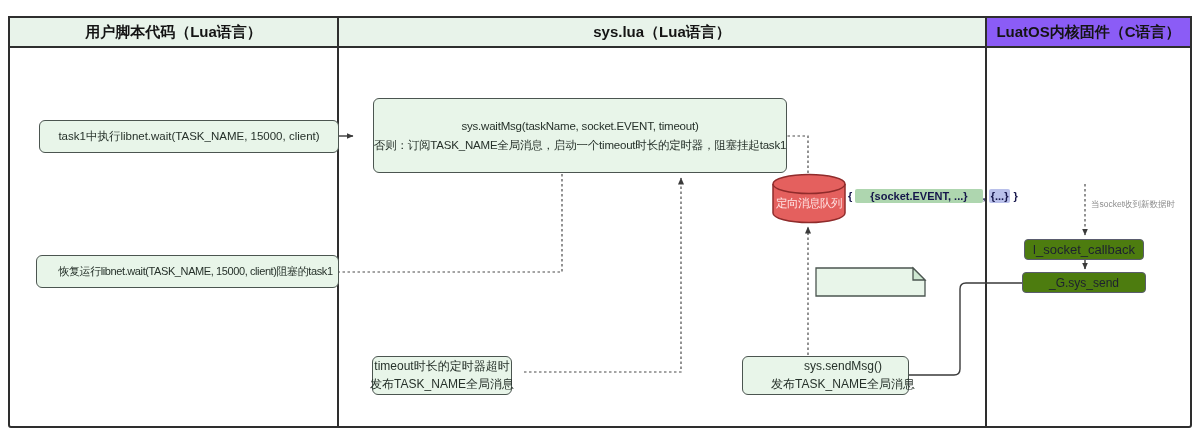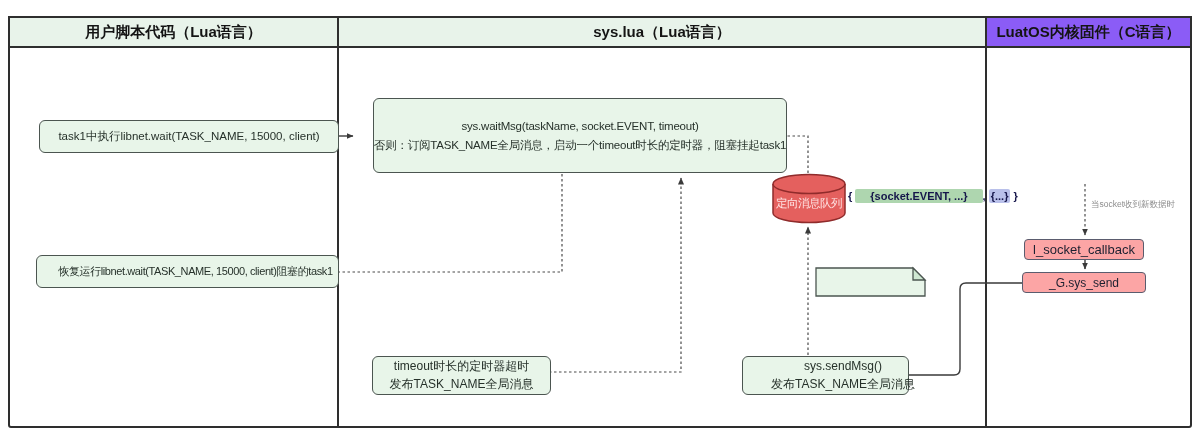--- a/index.html
+++ b/index.html
@@ -13,21 +13,21 @@
     border:2px solid #2e2e2e;border-radius:3px;box-sizing:border-box;}
   .lane-sep{position:absolute;top:16px;height:412px;width:0;border-left:2px solid #2e2e2e;}
   .lane-header{position:absolute;top:16px;height:32px;box-sizing:border-box;
     border:2px solid #2e2e2e;display:flex;align-items:center;justify-content:center;
     font-weight:bold;font-size:15px;color:#141414;}
   .hdr-green{background:#e8f3ea;}
   .hdr-purple{background:#8b5cf6;}
   .node{position:absolute;box-sizing:border-box;display:flex;flex-direction:column;
     align-items:center;justify-content:center;text-align:center;}
   .box-green{background:#e8f5e9;border:1.5px solid #4b5550;border-radius:6px;color:#26312a;margin-left:16px;}
-  .box-purple{background:#fca5a5;border:1.5px solid #5a5c6e;border-radius:4px;color:#1d2030;}
+  .box-purple{background:#4d7c0f;border:1.5px solid #5a5c6e;border-radius:4px;color:#1d2030;}
   .nowrap{white-space:nowrap;}
   .c-line{line-height:1.6;white-space:nowrap;letter-spacing:-0.2px;}
   svg.layer{position:absolute;left:0;top:0;pointer-events:none;}
   .queue-text{position:absolute;left:773px;top:196px;width:72px;text-align:center;
     font-size:11.5px;color:#ffe3e3;letter-spacing:-0.5px;}
   .queue-content{position:absolute;left:848px;top:190px;font-size:11px;font-weight:bold;
     color:#15154a;white-space:nowrap;}
   .hl-green{background:#aed6af;padding:1px 15px;border-radius:2px;}
   .hl-purple{background:#b9c0ea;padding:1px 2px;border-radius:2px;}
   .note-text{position:absolute;left:816px;top:270px;width:109px;height:26px;
@@ -99,21 +99,21 @@
     <div class="c-line">否则：订阅TASK_NAME全局消息，启动一个timeout时长的定时器，阻塞挂起task1</div>
   </div>
 
   <div class="queue-text">定向消息队列</div>
 
   <div class="queue-content">
     <span>{ </span><span class="hl-green">{socket.EVENT, ...}</span><span>, </span><span class="hl-purple">{...}</span><span> }</span>
   </div>
 
 
-  <div class="node box-green" style="left:356px;top:356px;width:179px;height:39px;font-size:12px;line-height:1.45;">
+  <div class="node box-green" style="left:356px;top:356px;width:140px;height:39px;font-size:12px;line-height:1.45;">
     <div class="nowrap">timeout时长的定时器超时</div>
     <div class="nowrap">发布TASK_NAME全局消息</div>
   </div>
 
   <div class="node box-green" style="left:726px;top:356px;width:167px;height:39px;font-size:12px;line-height:1.45;padding-left:35px;">
     <div class="nowrap">sys.sendMsg()</div>
     <div class="nowrap">发布TASK_NAME全局消息</div>
   </div>
 
   <div class="tiny-label">当socket收到新数据时</div>

